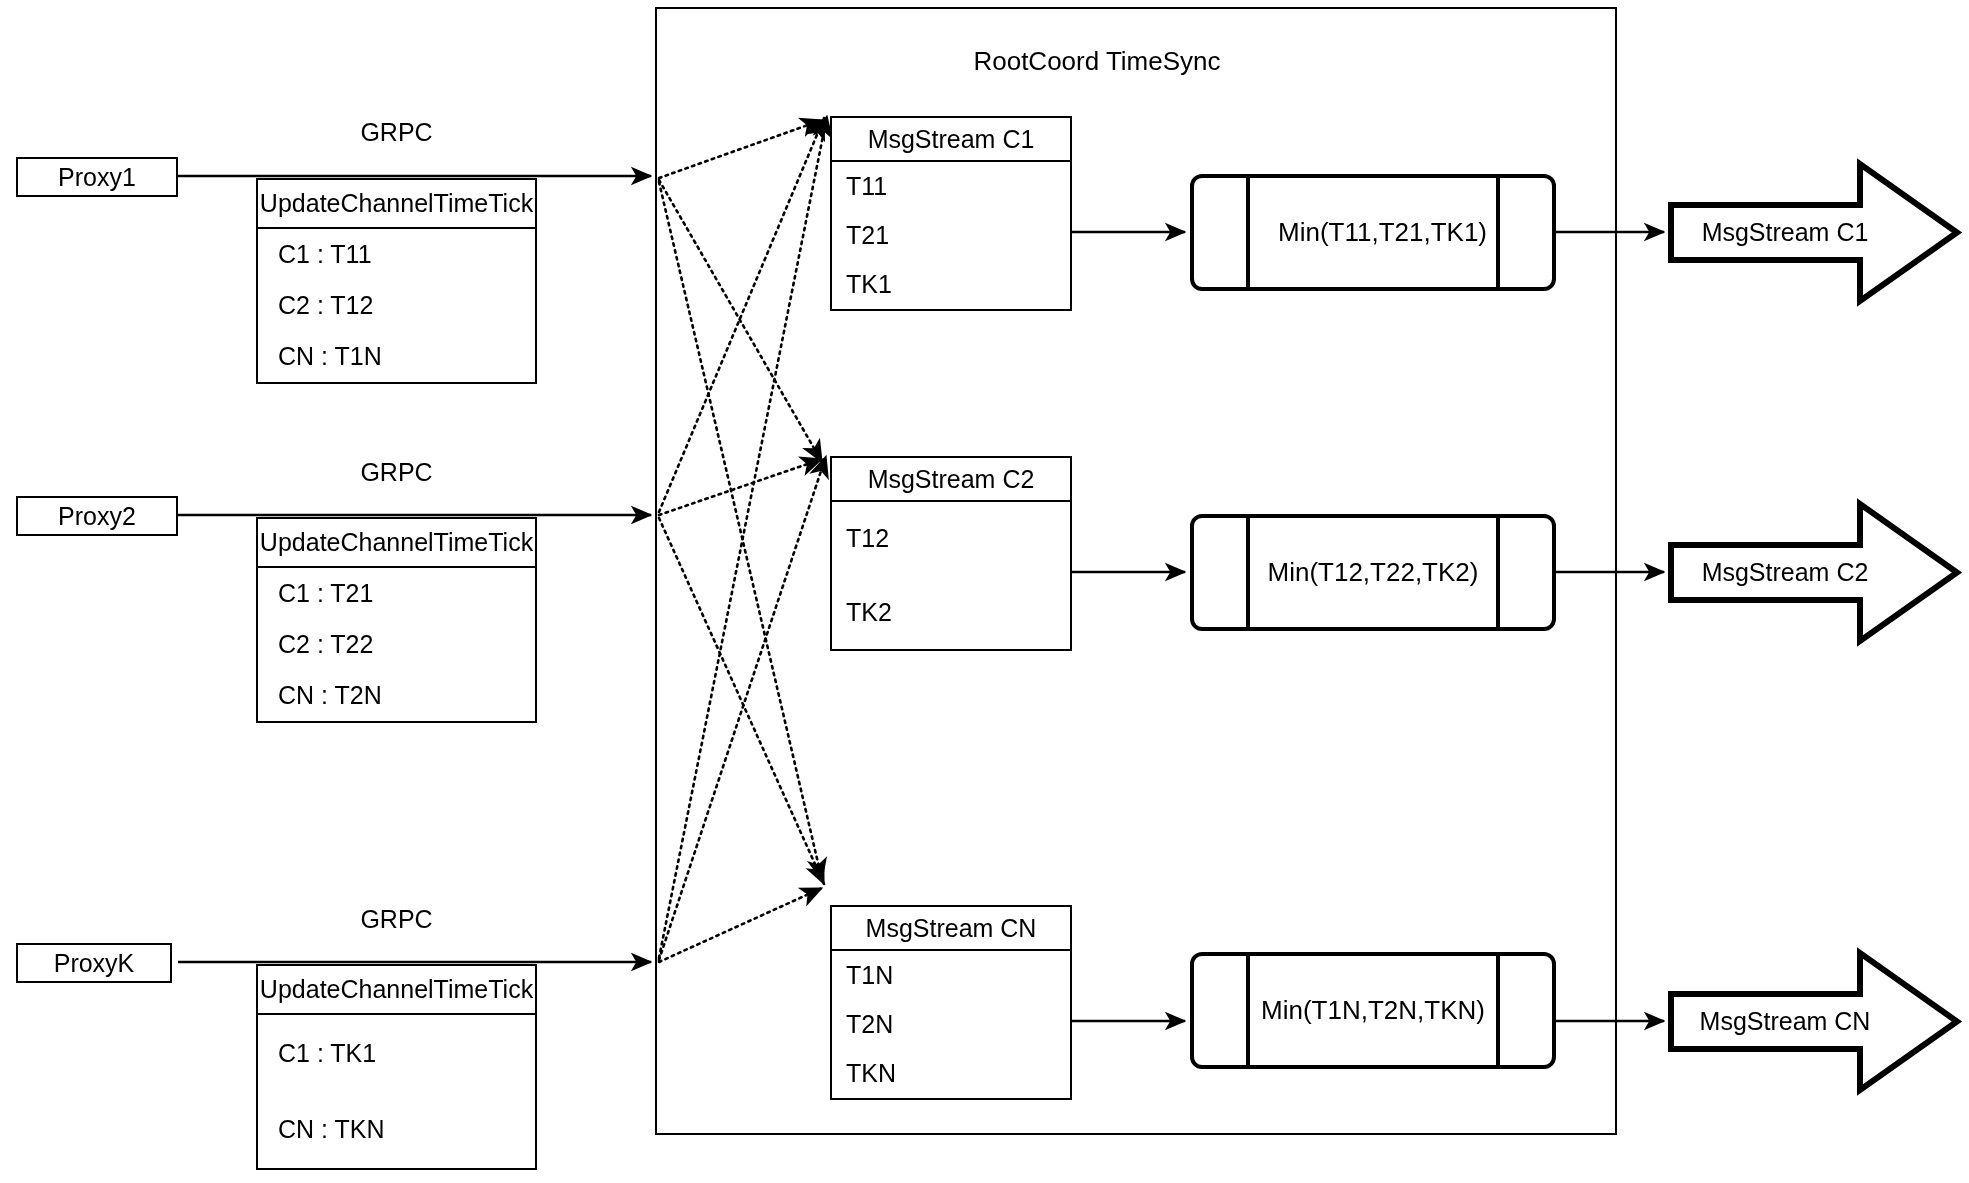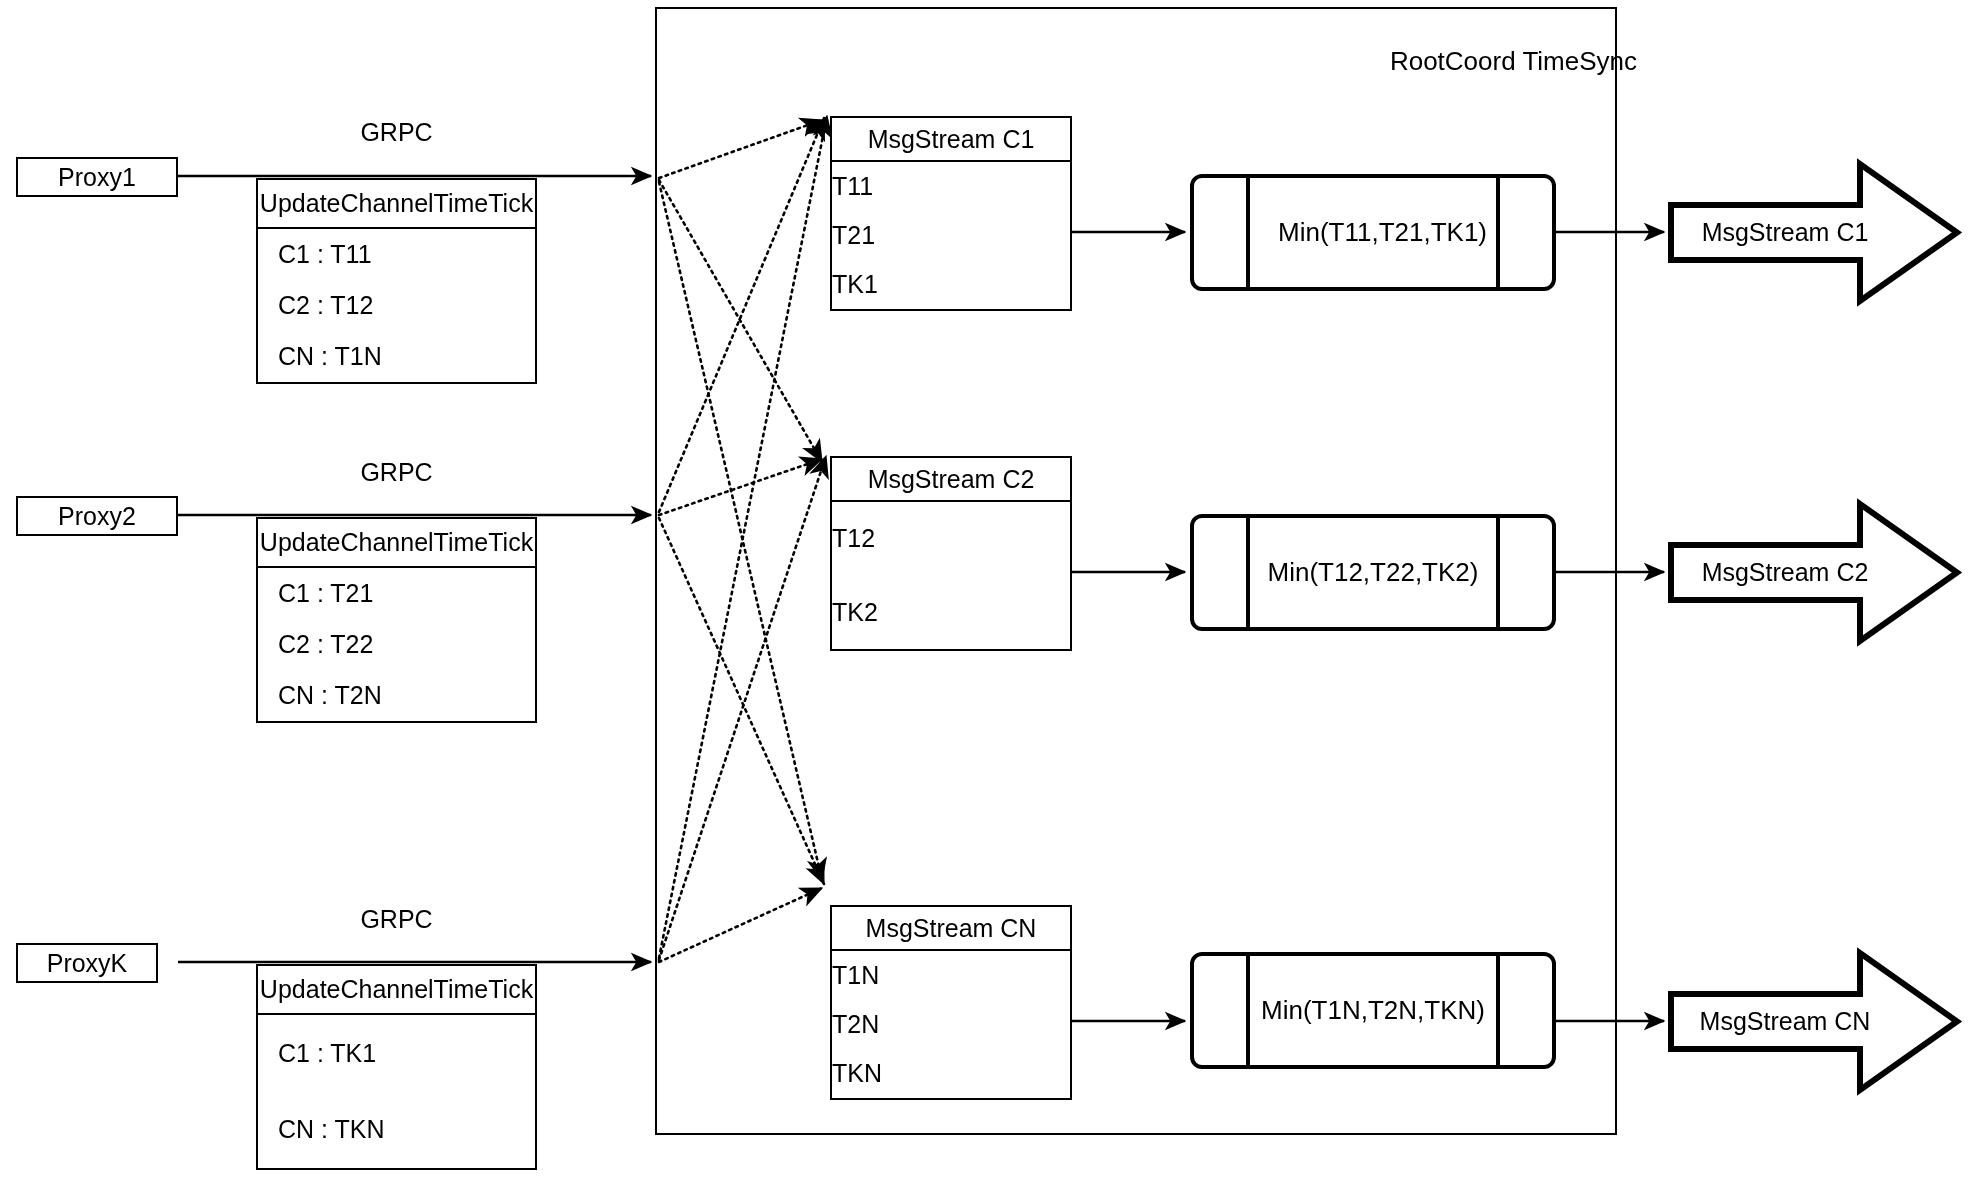--- a/index.html
+++ b/index.html
@@ -85,20 +85,21 @@
     flex: 1 1 0;
     display: flex;
     align-items: center;
     font-size: 25px;
     box-sizing: border-box;
   }
   .tbl-row.left {
     padding-left: 20px;
   }
   .tbl-row.ms {
+    padding-left: 14px;
   }
 
   
   .proc {
     position: absolute;
     border: 4px solid #000;
     border-radius: 12px;
     box-sizing: border-box;
     background: #fff;
     display: flex;
@@ -191,21 +192,21 @@
     </g>
 
     <g stroke="#000" stroke-width="2.4" fill="none">
       <line x1="1556" y1="232" x2="1664" y2="232" marker-end="url(#arrowSolid)"></line>
       <line x1="1556" y1="572" x2="1664" y2="572" marker-end="url(#arrowSolid)"></line>
       <line x1="1556" y1="1021" x2="1664" y2="1021" marker-end="url(#arrowSolid)"></line>
     </g>
   </svg>
 
   <div class="container-box" style="left:655px; top:7px; width:962px; height:1128px;"></div>
-  <div class="container-title lbl-c" style="left:675px; top:46px; width:962px;text-align:right;">RootCoord TimeSync</div>
+  <div class="container-title lbl-c" style="left:616px; top:46px; width:962px;">RootCoord TimeSync</div>
 
   <div class="lbl lbl-c" style="left:256px; top:120px; width:281px;">GRPC</div>
 
   <div class="proxy-box" style="left:16px; top:157px; width:162px; height:40px;">
     <span>Proxy1</span>
   </div>
 
   <div class="tbl" style="left:256px; top:178px; width:281px; height:206px;">
     <div class="tbl-head" style="height:49px;">UpdateChannelTimeTick</div>
     <div class="tbl-body">
@@ -225,21 +226,21 @@
     <div class="tbl-head" style="height:49px;">UpdateChannelTimeTick</div>
     <div class="tbl-body">
       <div class="tbl-row left">C1 :  T21</div>
       <div class="tbl-row left">C2 :  T22</div>
       <div class="tbl-row left">CN : T2N</div>
     </div>
   </div>
 
   <div class="lbl lbl-c" style="left:256px; top:907px; width:281px;">GRPC</div>
 
-  <div class="proxy-box" style="left:16px; top:943px; width:142px; height:40px;">
+  <div class="proxy-box" style="left:16px; top:943px; width:156px; height:40px;">
     <span>ProxyK</span>
   </div>
 
   <div class="tbl" style="left:256px; top:964px; width:281px; height:206px;">
     <div class="tbl-head" style="height:49px;">UpdateChannelTimeTick</div>
     <div class="tbl-body">
       <div class="tbl-row left">C1 :  TK1</div>
       <div class="tbl-row left">CN : TKN</div>
     </div>
   </div>

